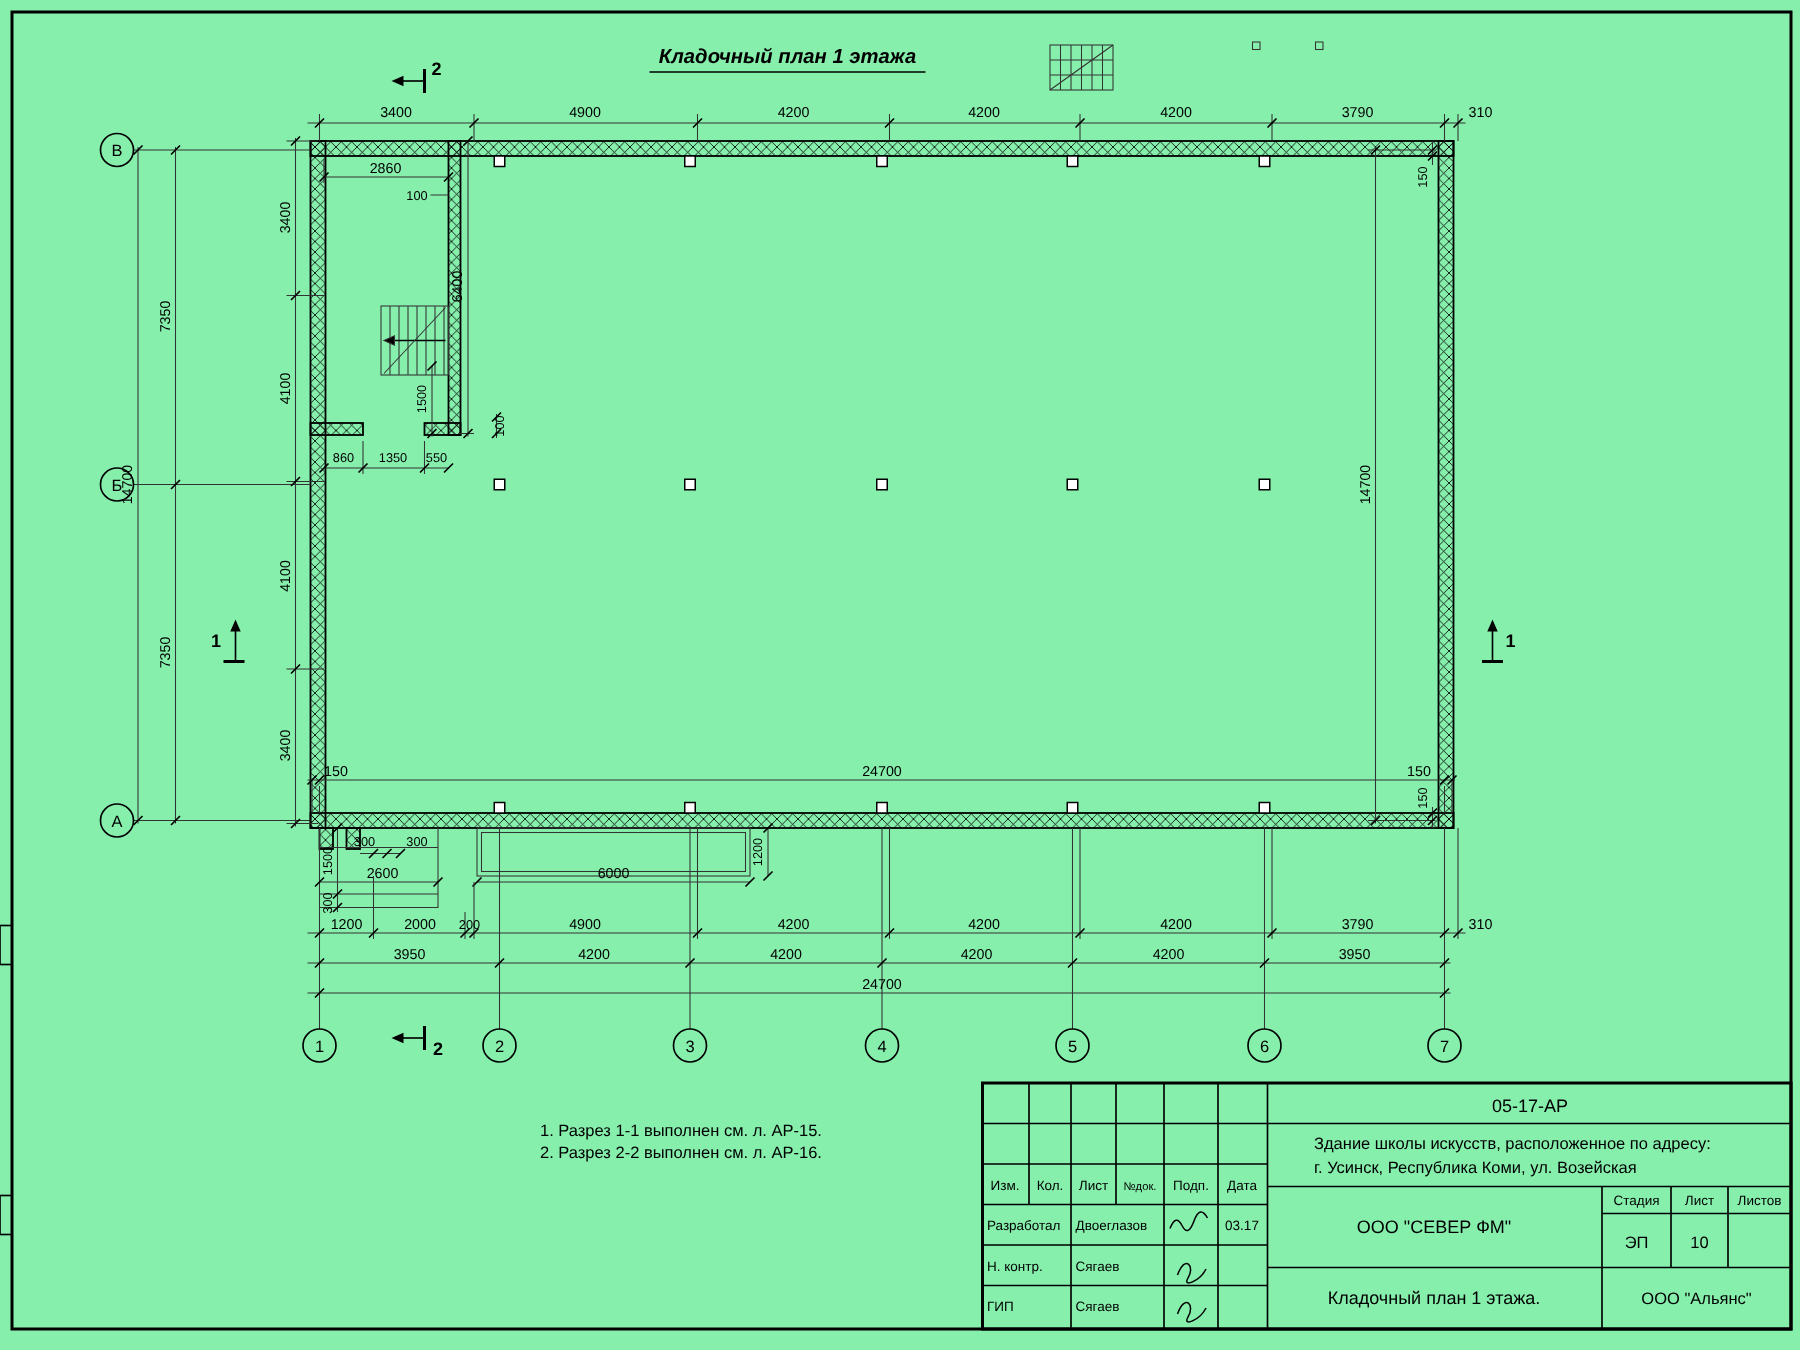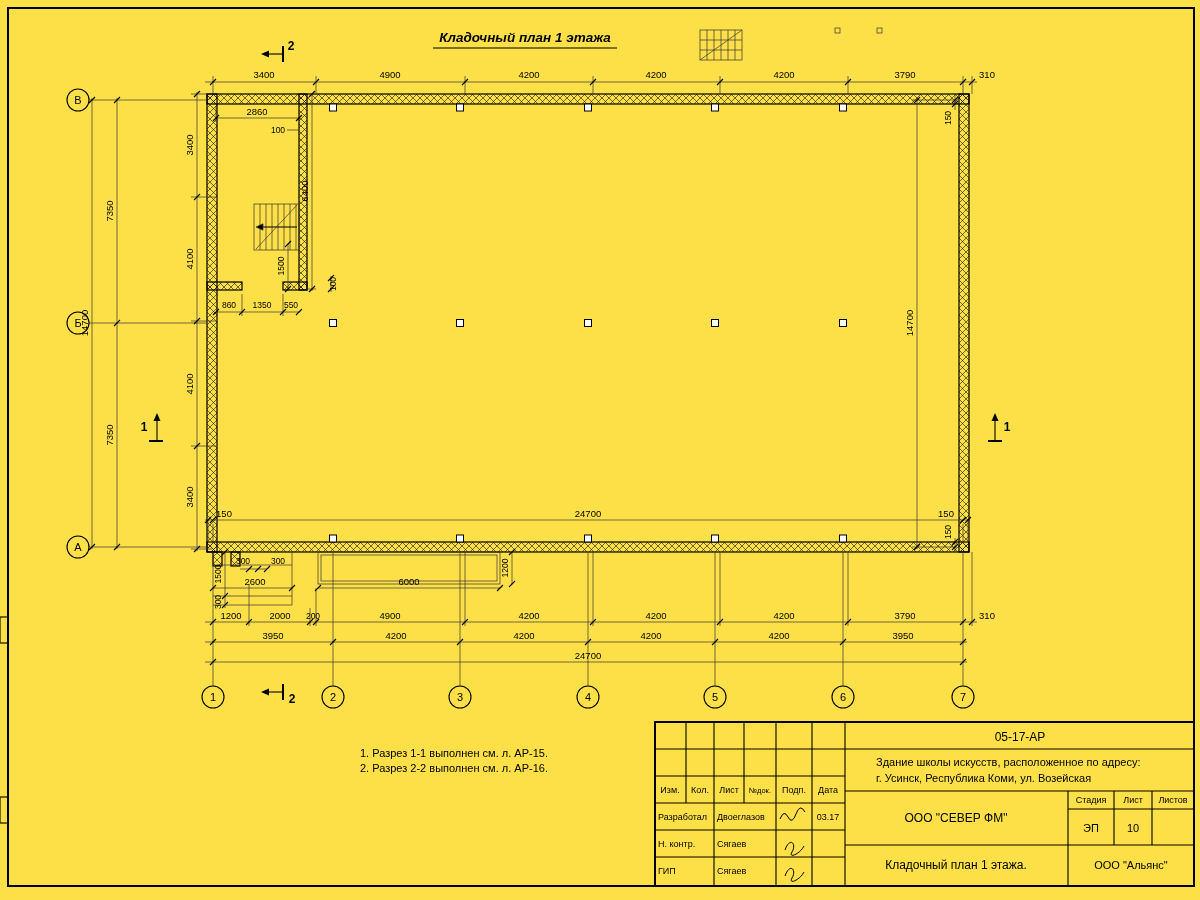--- a/index.html
+++ b/index.html
@@ -1,16 +1,16 @@
 <!DOCTYPE html>
 <html><head>
 <meta charset="utf-8">
 <style>
   html,body{margin:0;padding:0;background:#e9e9e9;}
-  #sheet{position:relative;width:1200px;height:900px;background:#fde047;overflow:hidden;}
+  #sheet{position:relative;width:1200px;height:900px;background:#86efac;overflow:hidden;}
   svg{position:absolute;left:0;top:0;}
   text{font-family:"Liberation Sans",sans-serif;fill:#000;}
   .dim{font-size:9.5px;text-anchor:middle;}
   .dim8{font-size:8.5px;text-anchor:middle;}
   .axislbl{font-size:11px;text-anchor:middle;}
   .seclbl{font-size:12px;font-weight:bold;text-anchor:middle;}
   .title{font-size:13.5px;font-style:italic;font-weight:bold;text-anchor:middle;}
   .note{font-size:11px;text-anchor:start;}
   .tb{font-size:9px;text-anchor:middle;}
   .tb8{font-size:7.5px;text-anchor:middle;}

